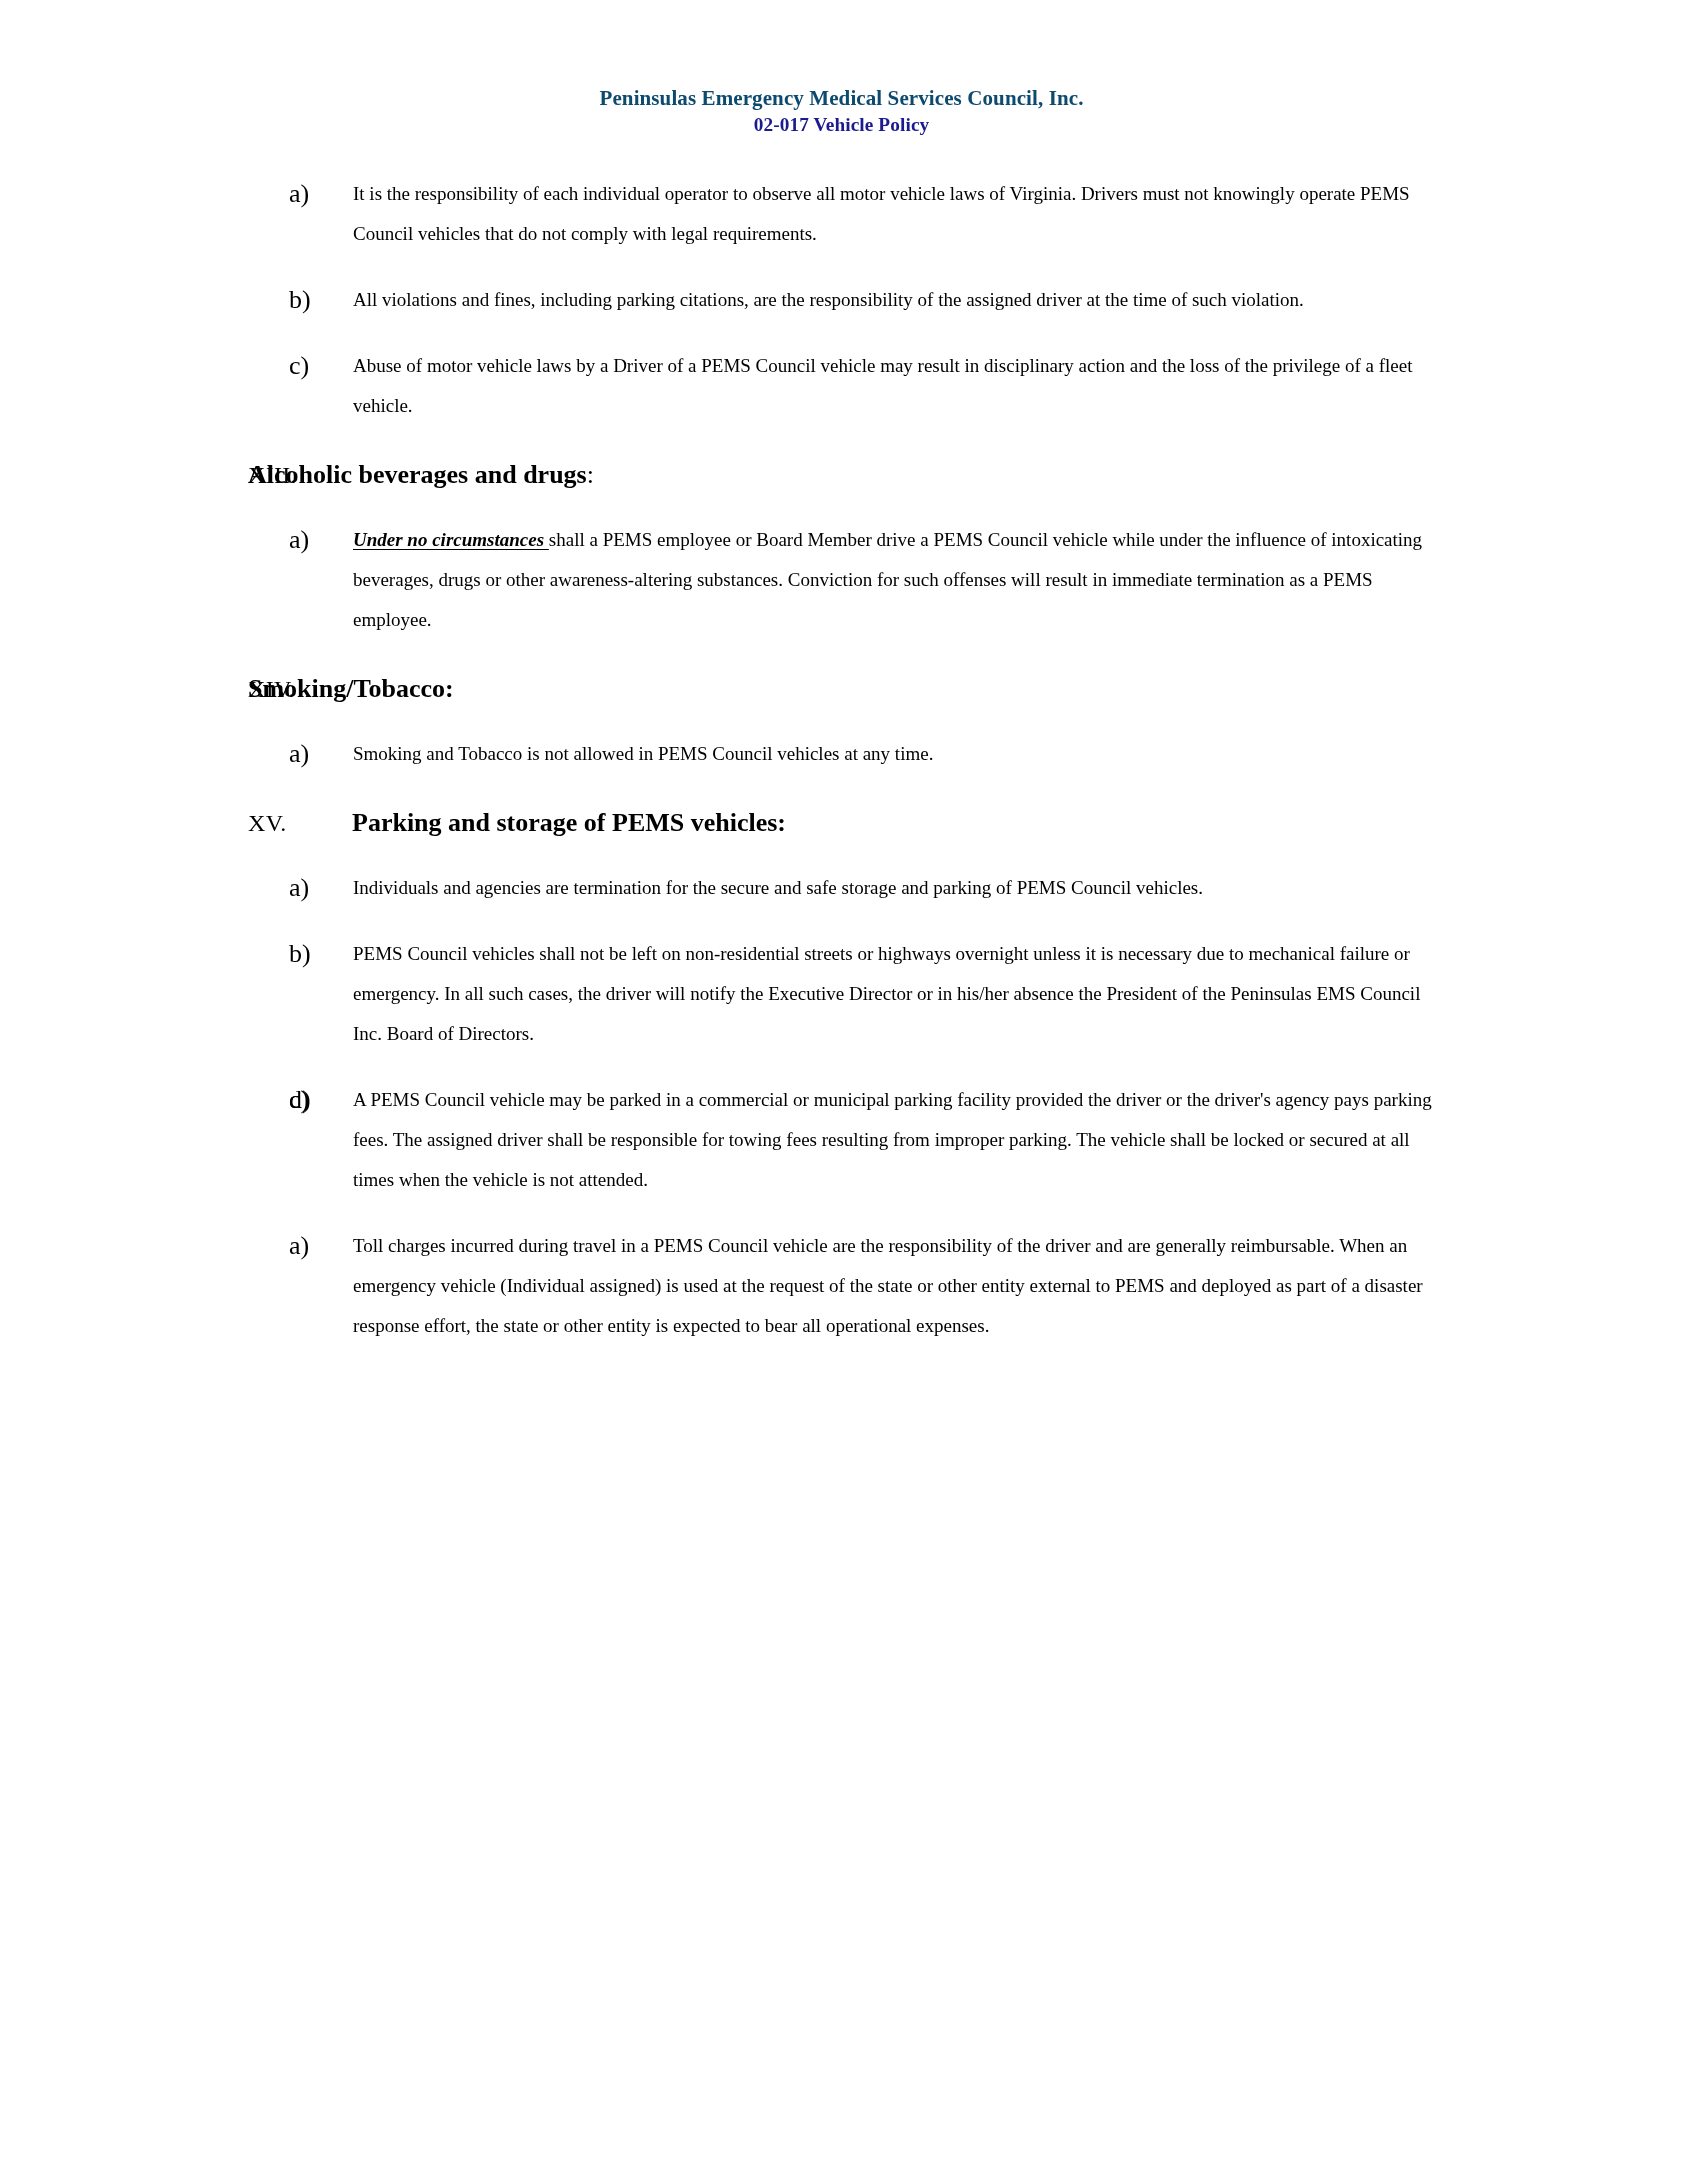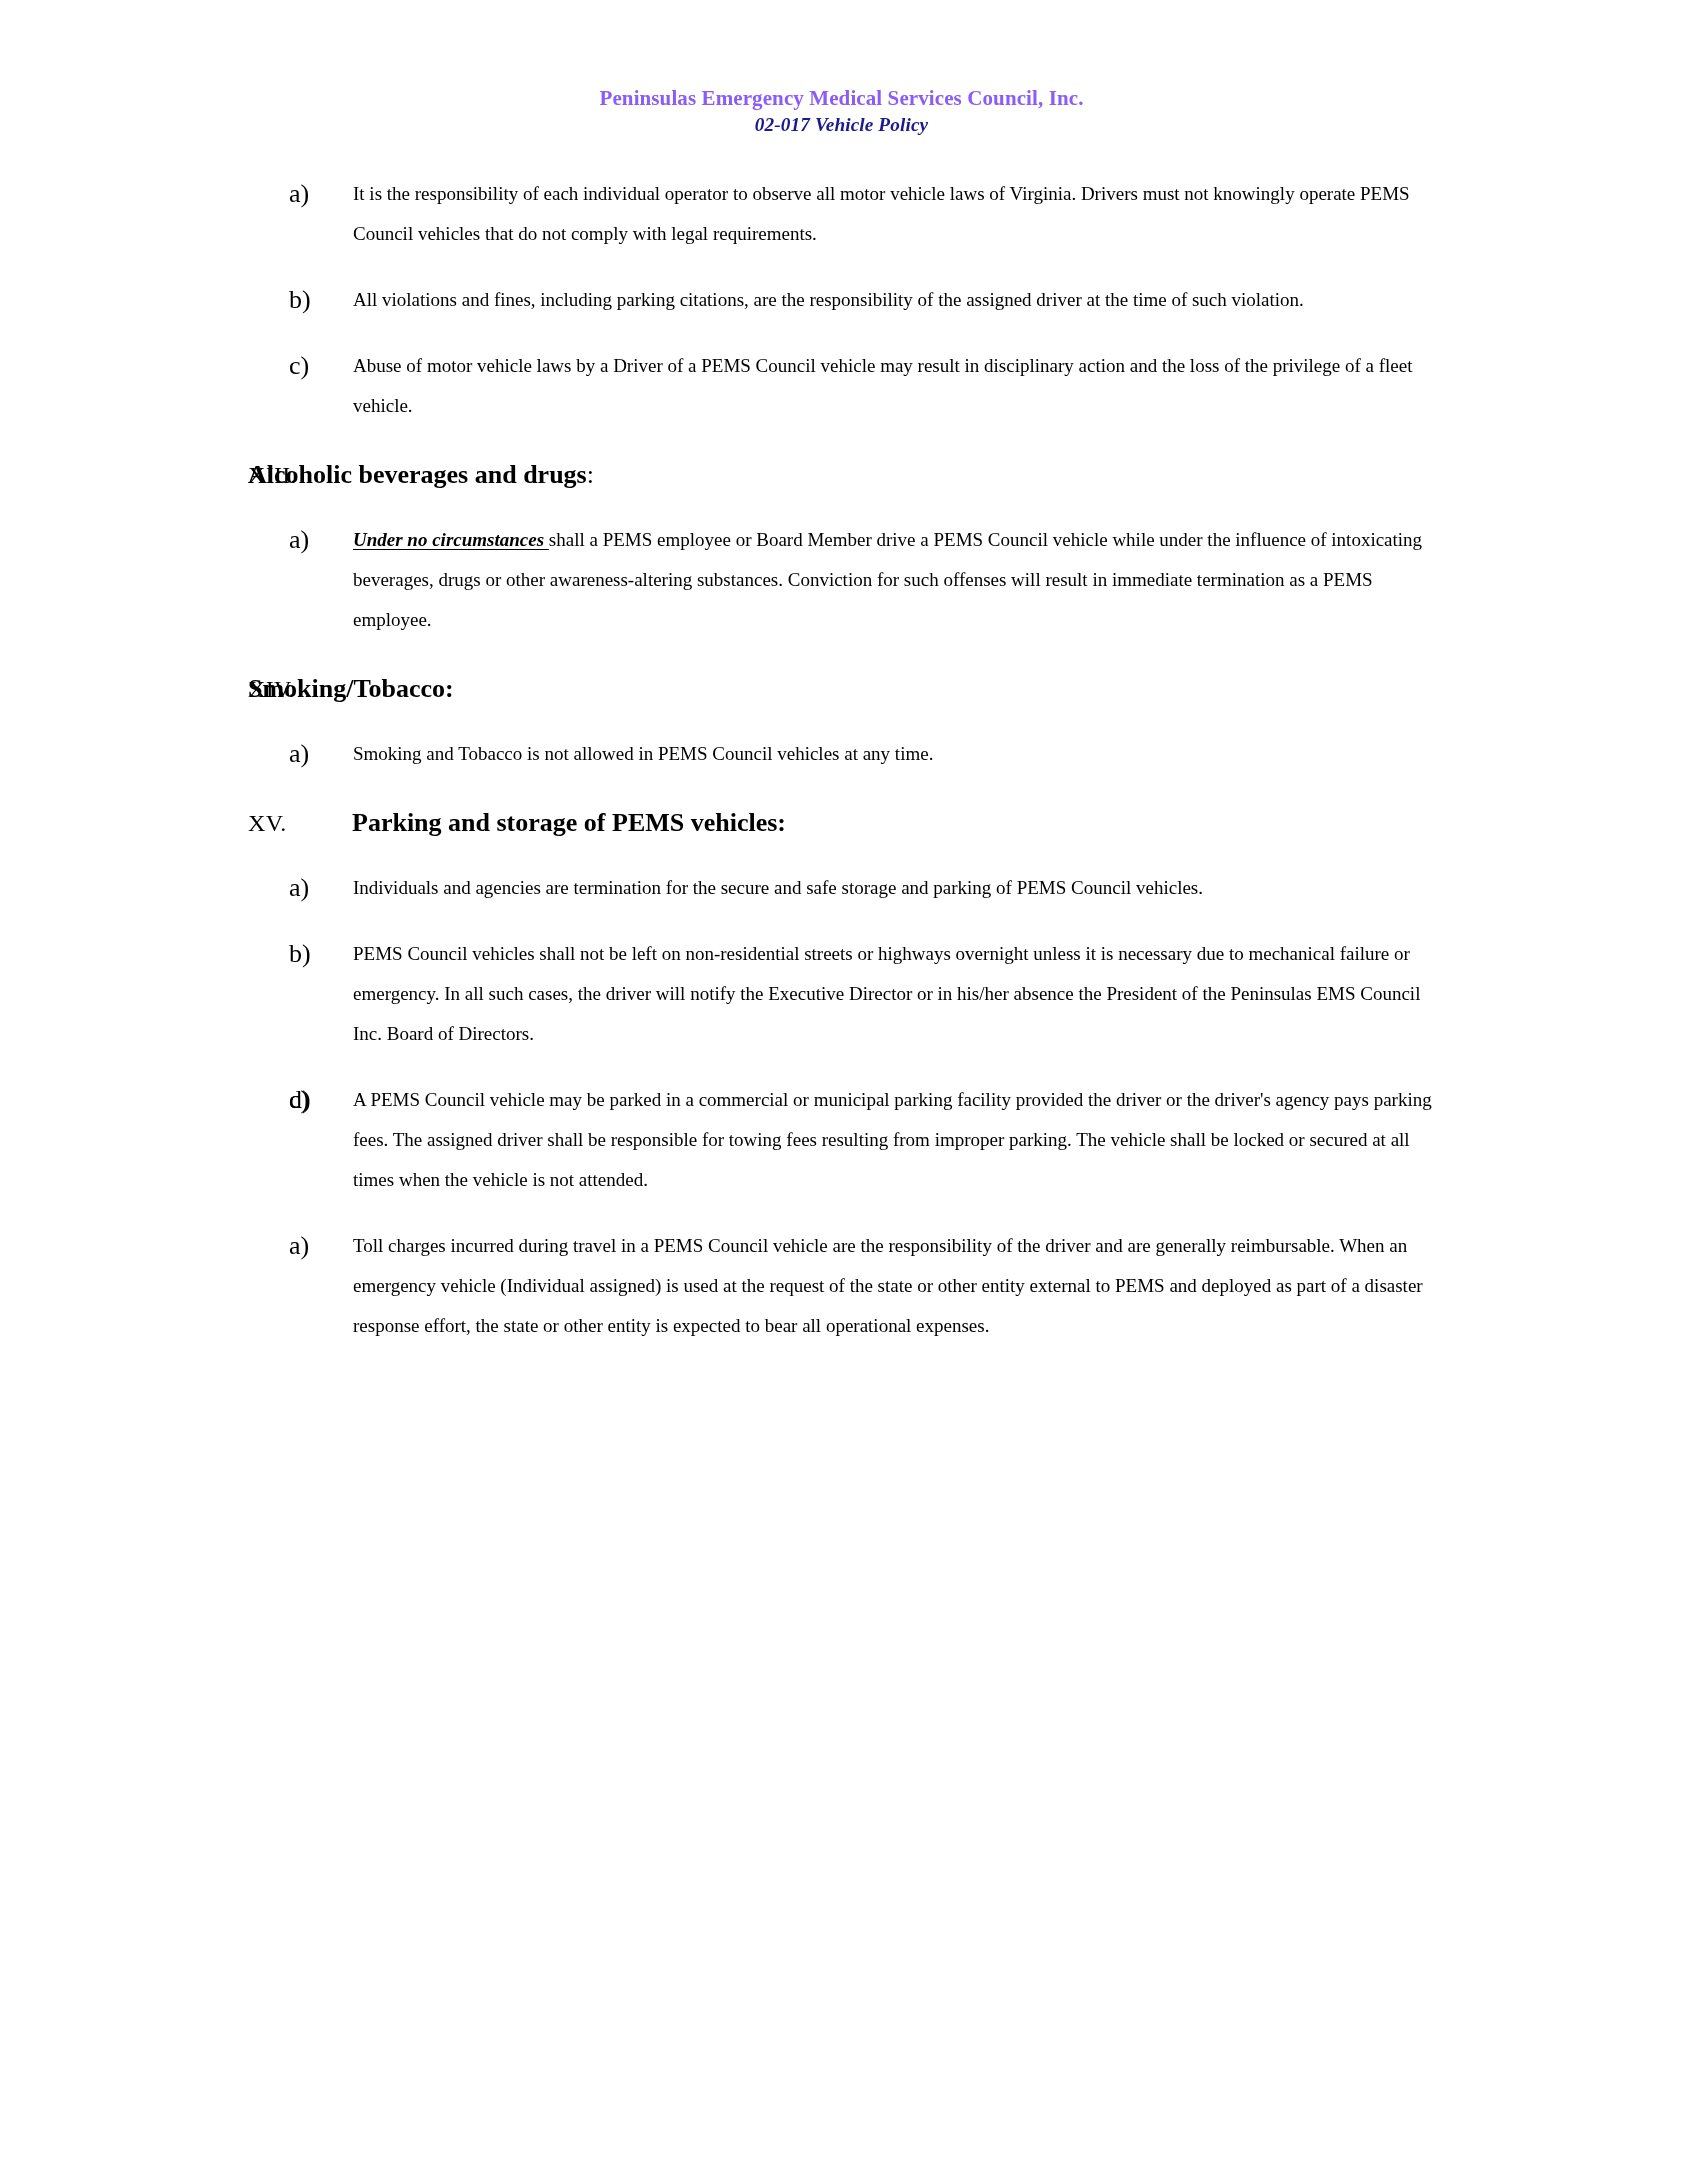--- a/index.html
+++ b/index.html
@@ -26,28 +26,27 @@
     left: 0;
     width: 1683px;
     text-align: center;
   }
 
   .header-org {
     font-family: "Liberation Serif", "DejaVu Serif", serif;
     font-weight: bold;
     font-size: 21px;
     line-height: 27px;
-    color: #8b5cf6;
+    color: #0c4a6e;
     letter-spacing: 0.1px;
   }
 
   .header-sub {
     font-family: "Liberation Serif", "DejaVu Serif", serif;
     font-weight: bold;
-    font-style: italic;
     font-size: 19.3px;
     line-height: 26px;
     color: #1b1b8f;
     letter-spacing: 0.1px;
   }
 
   
   .body-area {
     position: absolute;
     top: 174px;

